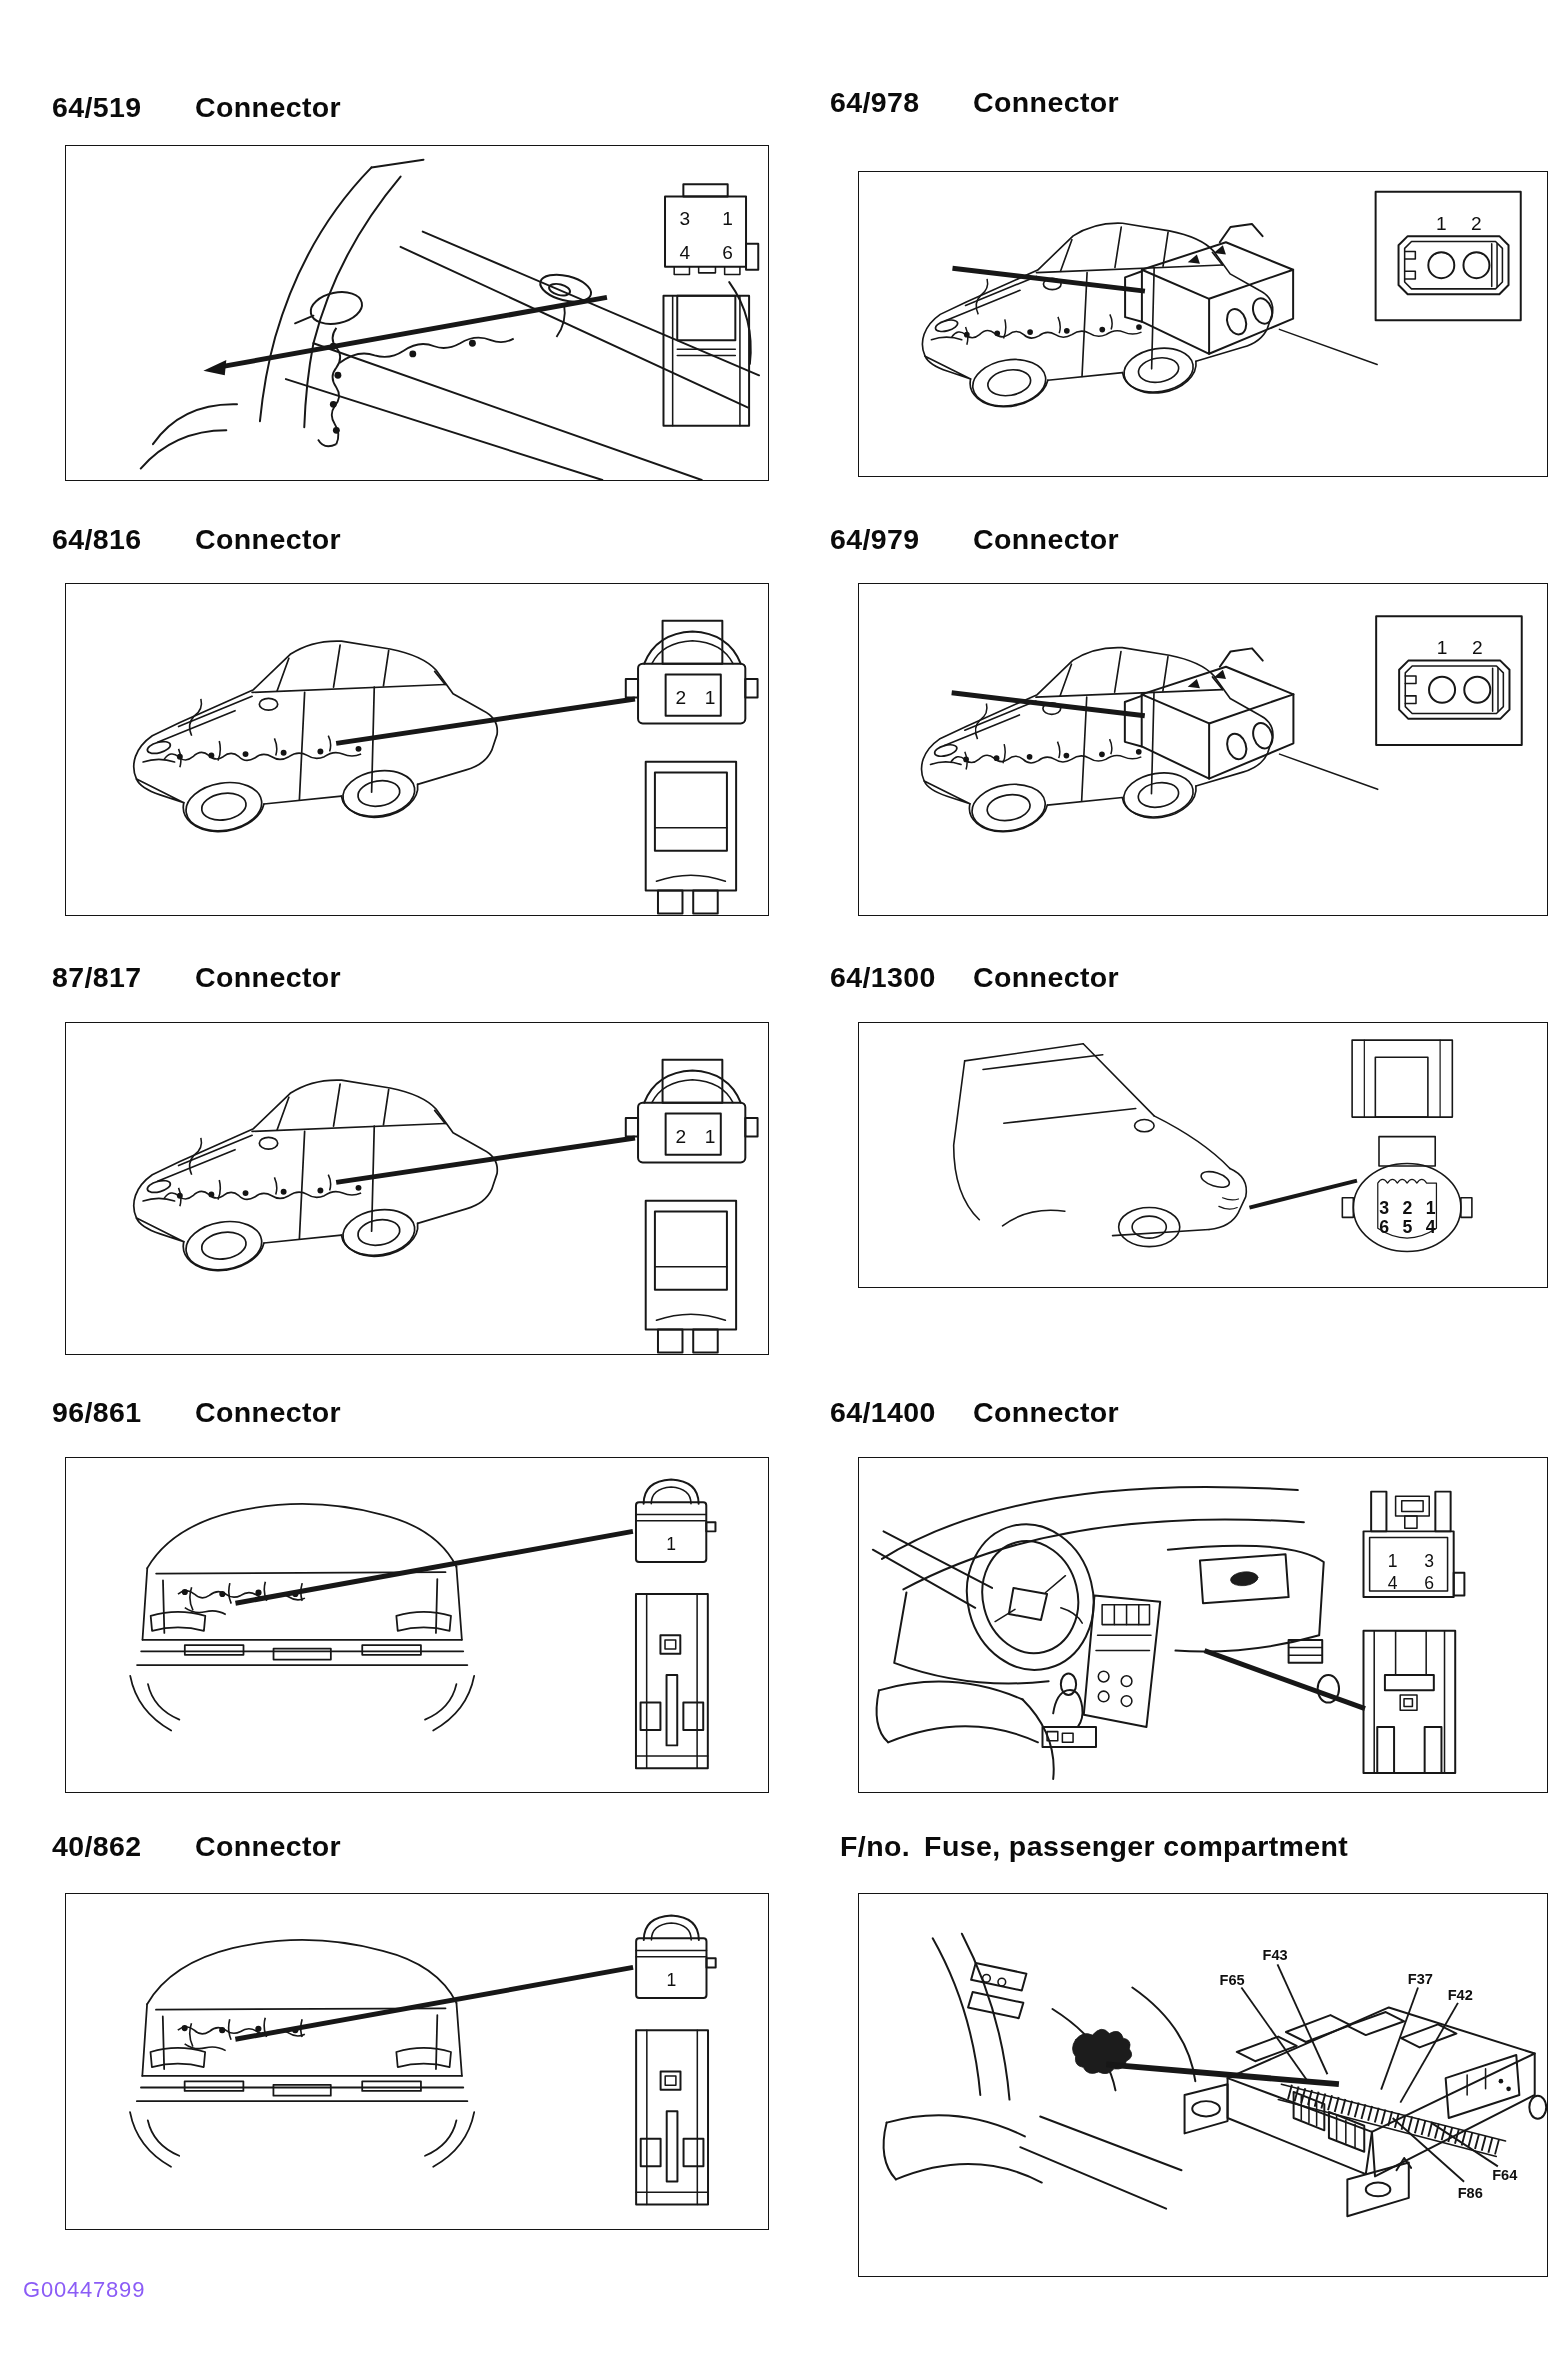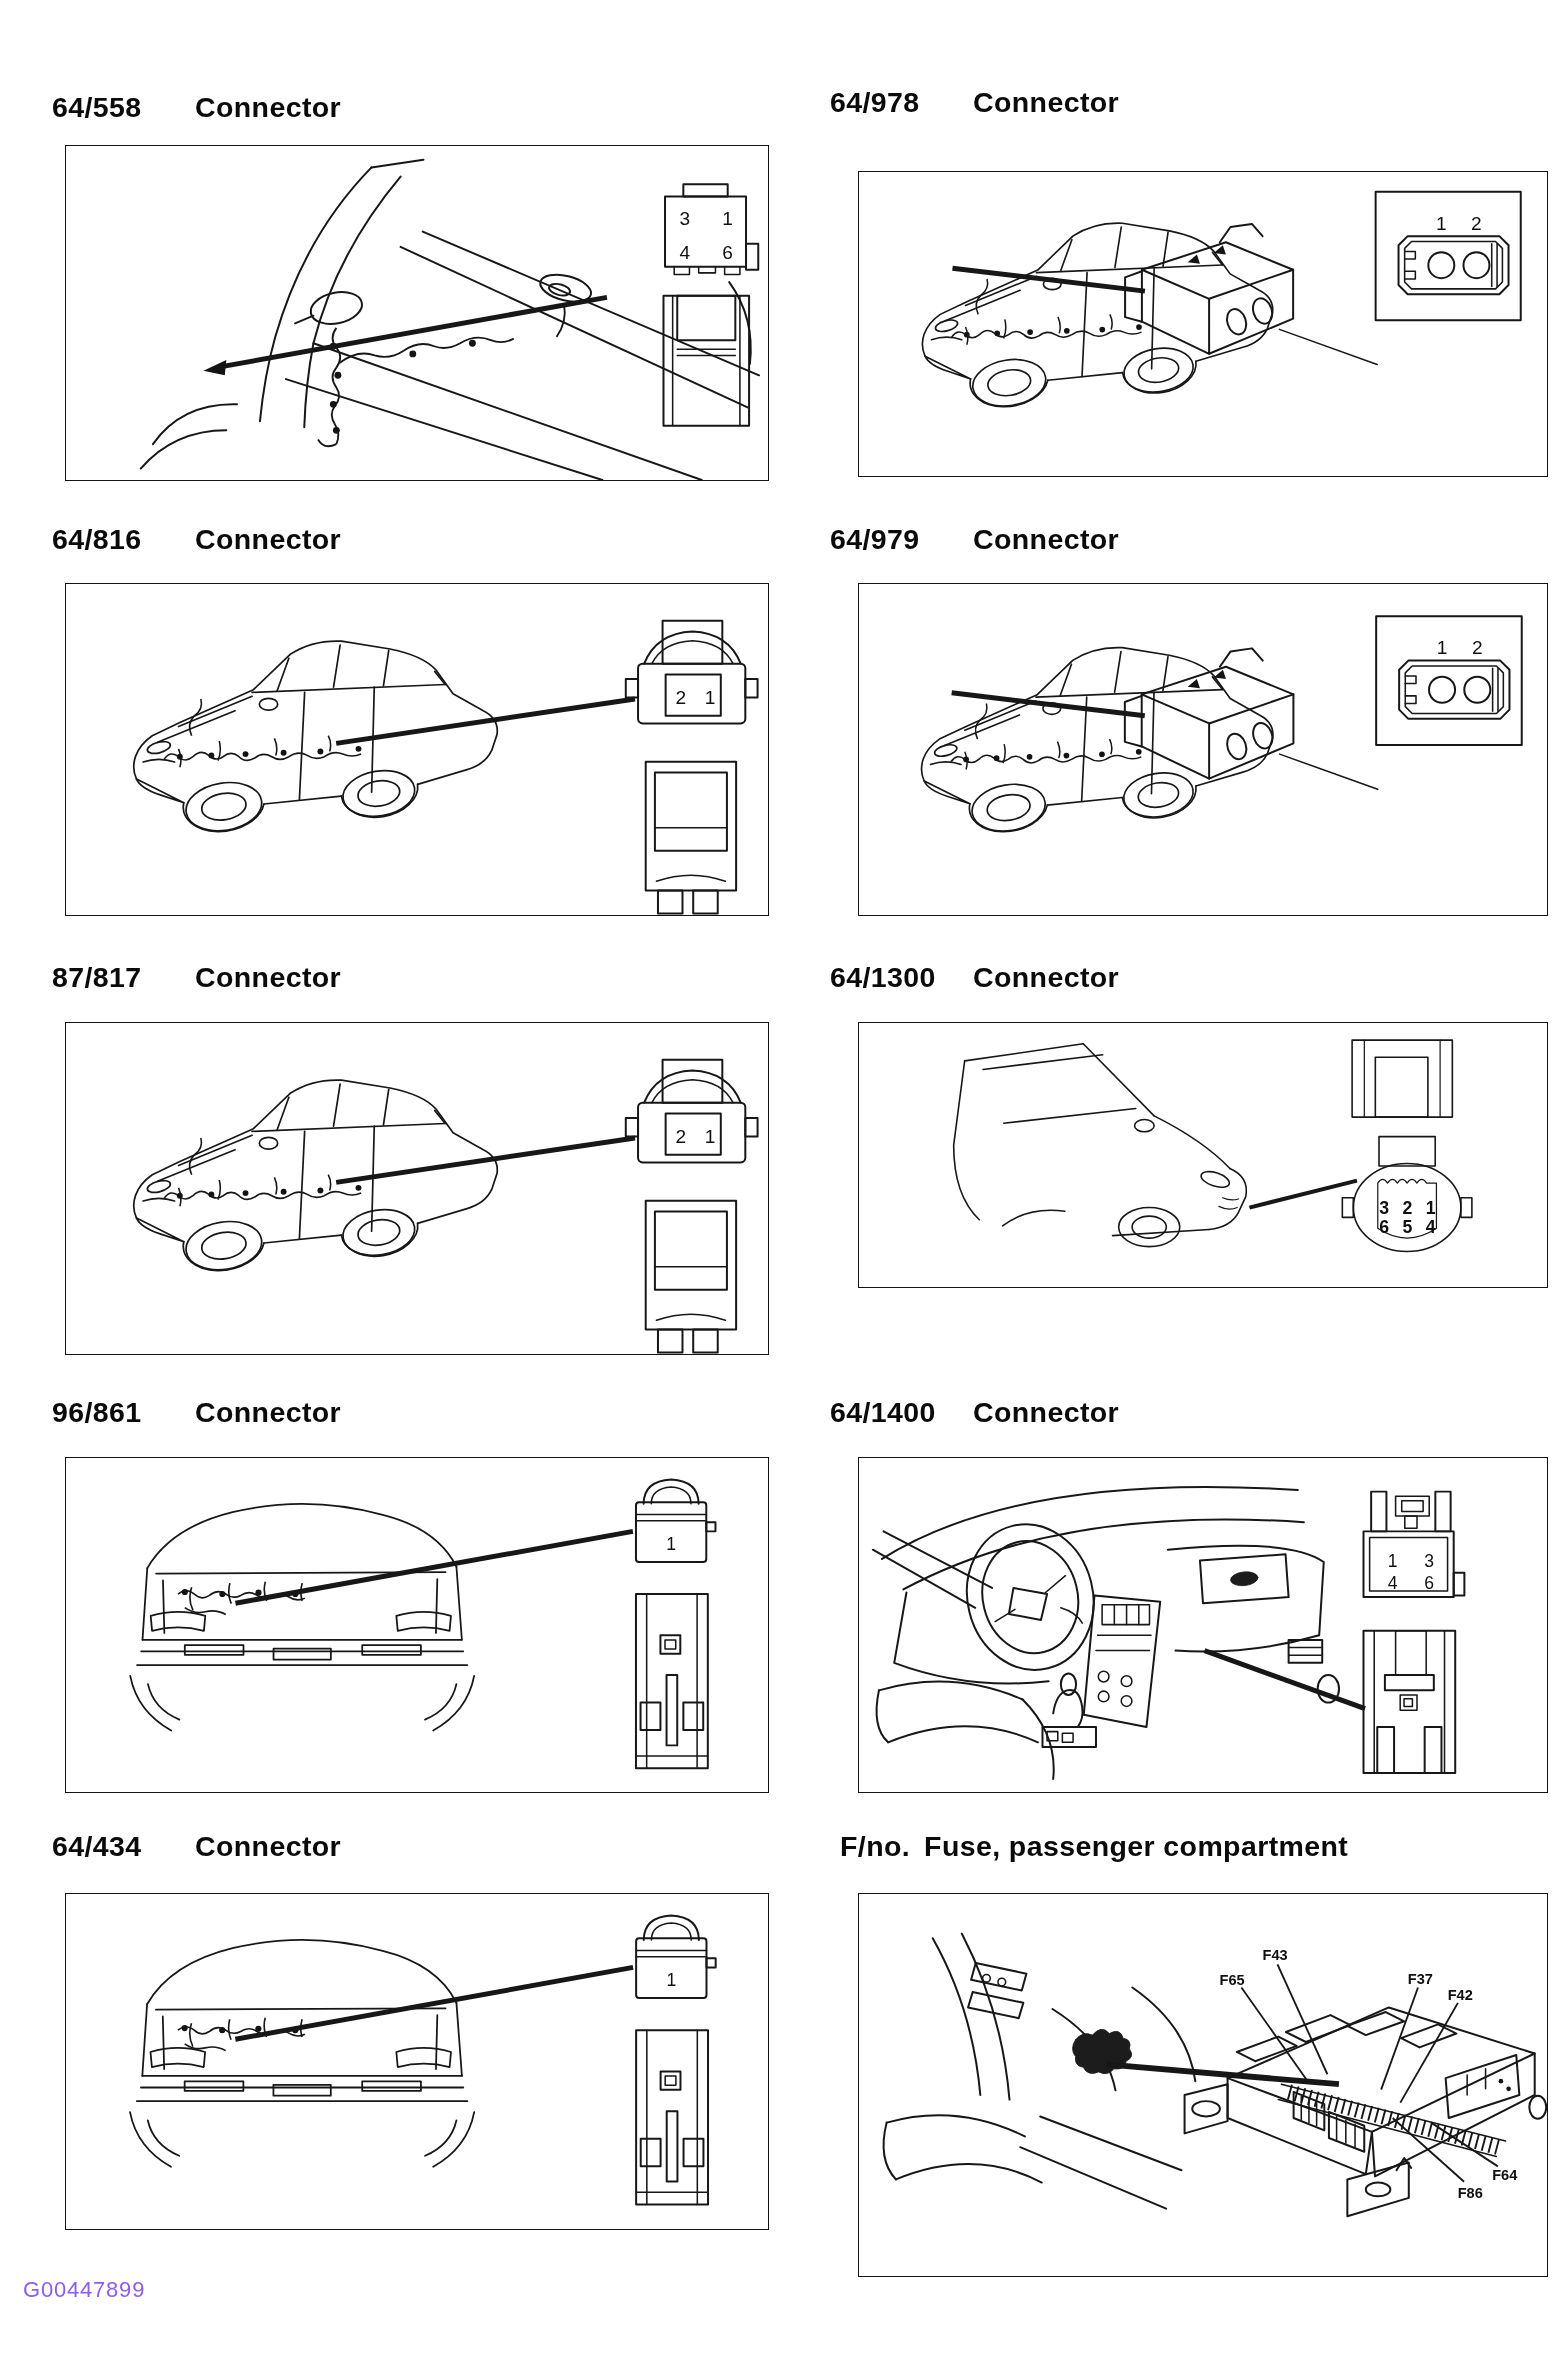--- a/index.html
+++ b/index.html
@@ -86,29 +86,29 @@
         <path class="hair" d="M150,188 q14,10 30,6 q16,-4 30,4"></path>
         <circle class="node" cx="150" cy="165" r="4.5"></circle>
           <circle class="node" cx="205" cy="168" r="4.5"></circle>
         <circle class="node" cx="258" cy="166" r="4.5"></circle>
           <circle class="node" cx="312" cy="168" r="4.5"></circle>
       </g>
     </symbol>
   </defs>
 </svg>
 
-<h2 class="ptitle" style="left:52px;top:91px"><span class="pcode">64/558</span><span>Connector</span></h2>
+<h2 class="ptitle" style="left:52px;top:91px"><span class="pcode">64/519</span><span>Connector</span></h2>
 <h2 class="ptitle" style="left:830px;top:86px"><span class="pcode">64/978</span><span>Connector</span></h2>
 <h2 class="ptitle" style="left:52px;top:523px"><span class="pcode">64/816</span><span>Connector</span></h2>
 <h2 class="ptitle" style="left:830px;top:523px"><span class="pcode">64/979</span><span>Connector</span></h2>
 <h2 class="ptitle" style="left:52px;top:961px"><span class="pcode">87/817</span><span>Connector</span></h2>
 <h2 class="ptitle" style="left:830px;top:961px"><span class="pcode">64/1300</span><span>Connector</span></h2>
 <h2 class="ptitle" style="left:52px;top:1396px"><span class="pcode">96/861</span><span>Connector</span></h2>
 <h2 class="ptitle" style="left:830px;top:1396px"><span class="pcode">64/1400</span><span>Connector</span></h2>
-<h2 class="ptitle" style="left:52px;top:1830px"><span class="pcode">64/434</span><span>Connector</span></h2>
+<h2 class="ptitle" style="left:52px;top:1830px"><span class="pcode">40/862</span><span>Connector</span></h2>
 <h2 class="ptitle" style="left:840px;top:1830px"><span class="pcode narrow">F/no.</span><span>Fuse, passenger compartment</span></h2>
 
 <div class="panel" style="left:65px;top:145px;width:704px;height:336px">
 <svg viewBox="0 0 915 437">
   <g class="ink">
     <path d="M398,28 Q310,118 272,250 Q258,300 252,360"></path>
     <path d="M436,40 Q352,140 322,258 Q312,310 310,368"></path>
     <path d="M398,28 L466,18"></path>
     <path d="M465,112 L905,300"></path>
     <path d="M436,132 L890,342"></path>

